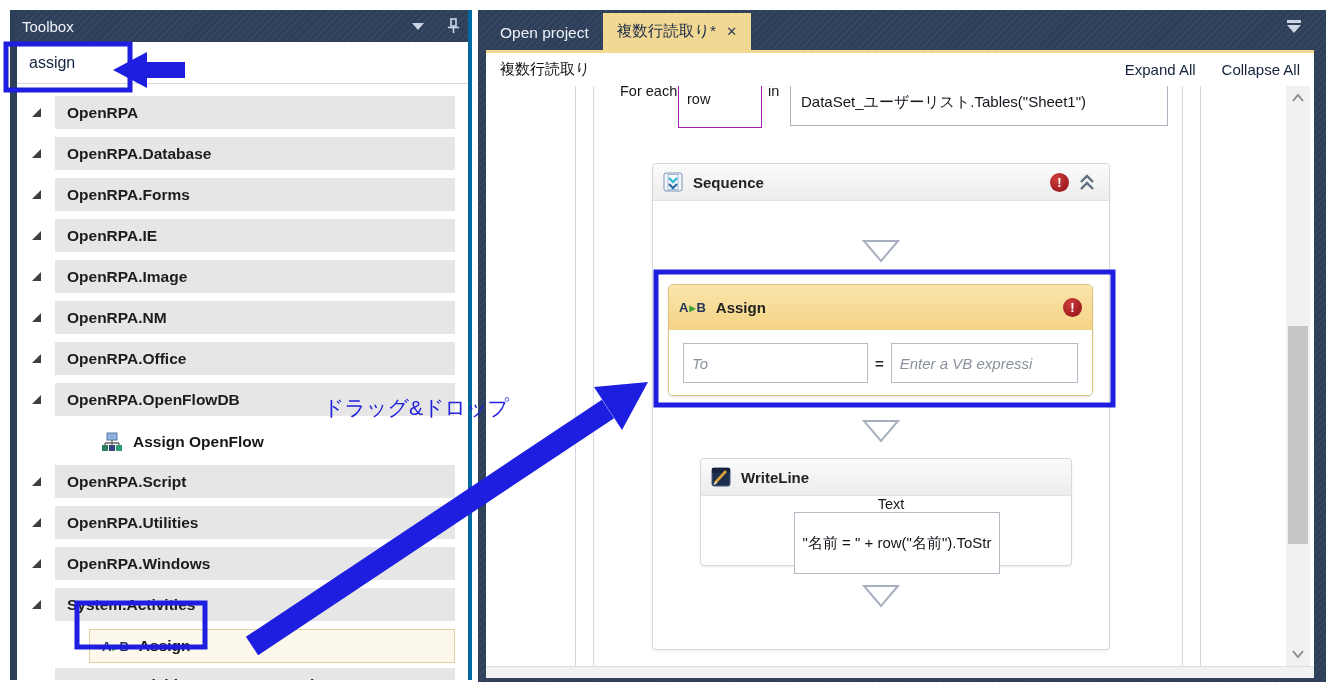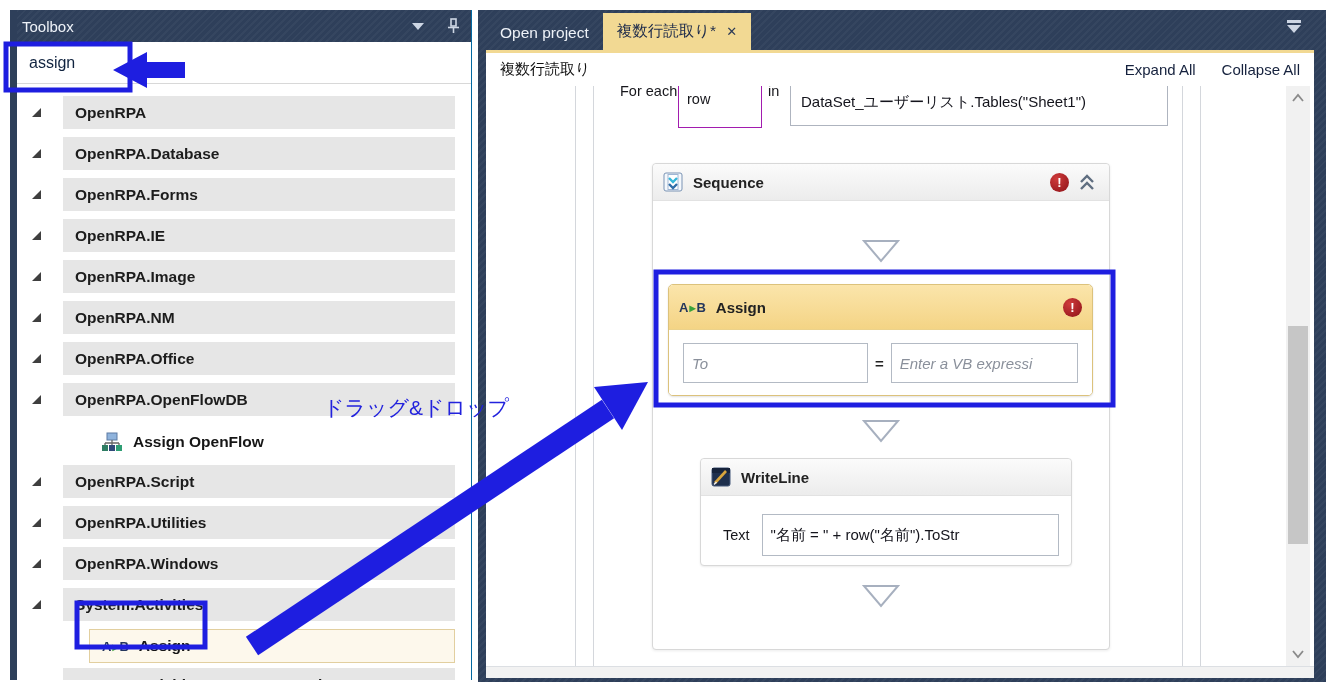--- a/index.html
+++ b/index.html
@@ -1,33 +1,33 @@
 <!DOCTYPE html>
 <html><head>
 <meta charset="utf-8">
 <style>
   * { margin:0; padding:0; box-sizing:border-box; }
   body { background:#ffffff; font-family:"Liberation Sans", sans-serif; }
   .stage { position:relative; width:1334px; height:696px; background:#fff; overflow:hidden; }
 
   
   .toolbox-panel { position:absolute; left:10px; top:10px; width:462px; height:670px;
-    background:#fff; border-left:7px solid #2e3f5a; border-right:1px solid #0369a1; overflow:hidden; }
+    background:#fff; border-left:7px solid #2e3f5a; border-right:4px solid #0369a1; overflow:hidden; }
   .toolbox-titlebar { position:absolute; left:-7px; top:0; width:462px; height:32px; background:#2e3f5a;
     background-image:repeating-linear-gradient(135deg, rgba(255,255,255,0.035) 0 2px, transparent 2px 5px);
     color:#eef2f8; display:flex; align-items:center; padding:0 12px; font-size:15px; }
   .toolbox-titlebar .spacer { flex:1; }
   .tb-chevron { width:0; height:0; border-left:6px solid transparent; border-right:6px solid transparent;
     border-top:7px solid #cdd6e4; margin-right:22px; }
   .toolbox-search-row { position:absolute; left:0; top:32px; width:455px; height:42px; background:#fff;
     border-bottom:1px solid #d8d8d8; }
   .toolbox-search-row input { width:100%; height:100%; border:none; outline:none; font-size:16px;
     color:#10233f; padding:0 12px; font-family:"Liberation Sans", sans-serif; background:transparent; }
   .toolbox-tree { position:absolute; left:0; top:80px; width:455px; bottom:0; overflow:hidden; padding-top:6px; }
-  .cat-row { display:flex; height:33px; margin:0 17px 8px 0; align-items:stretch; cursor:pointer;gap:8px; }
+  .cat-row { display:flex; height:33px; margin:0 17px 8px 0; align-items:stretch; cursor:pointer; }
   .cat-expander { width:38px; display:flex; align-items:center; justify-content:center; background:#fff; }
   .expander-glyph { width:0; height:0; border-left:9px solid transparent; border-bottom:9px solid #3f3f3f; }
   .cat-bar { flex:1; background:#e6e6e6; display:flex; align-items:center; padding-left:12px;
     font-size:15.5px; font-weight:bold; color:#1c1c1c; }
   .child-row { display:flex; height:36px; margin:0 17px 5px 0; align-items:center; padding-left:84px;
     background:#fff; font-size:15.5px; color:#1a1a1a; cursor:pointer; }
   .child-row.selected { margin-left:72px; padding-left:12px; background:#fdf8ec; border:1px solid #e2cf9f; height:34px; }
   .child-label { margin-left:10px; font-weight:bold; color:#161616; }
   .child-row:not(.selected) .child-label { font-weight:600; }
 
@@ -80,21 +80,21 @@
   .assign-body { height:66px; display:flex; align-items:center; padding:0 14px; background:#fff; }
   .mini-input { height:40px; border:1px solid #b3bac4; background:#fff; font-size:15px; display:flex;
     align-items:center; padding:0 8px; white-space:nowrap; overflow:hidden; }
   .placeholder { font-style:italic; color:#8a909b; }
   .to-box { width:185px; }
   .equals { margin:0 7px; font-size:15px; font-weight:bold; color:#222; }
   .expr2-box { flex:1; }
 
   .writeline-card { position:absolute; left:214px; top:372px; width:372px; height:108px; background:#fff;
     border:1px solid #d8d8d8; border-radius:4px; box-shadow:0 1px 2px rgba(0,0,0,0.08); }
-  .writeline-body { height:78px; display:flex; align-items:center; padding:0 12px 0 22px; }
+  .writeline-body { height:78px; display:flex; align-items:center; padding:0 12px 0 22px;flex-direction:column; }
   .wl-text-label { font-size:14.5px; color:#17171c; }
   .wl-text-box { flex:1; margin-left:12px; height:42px; }
   .wl-text-box span { color:#14141c; }
 
   .vscrollbar { position:absolute; right:4px; top:0; width:24px; height:580px; background:#f1f1f1; }
   .vthumb { position:absolute; left:2px; width:20px; top:240px; height:218px; background:#c6c6c6; cursor:pointer; }
   .scroll-arrow { position:absolute; left:0; width:24px; height:20px; display:flex; align-items:center;
     justify-content:center; cursor:pointer; }
 
   

